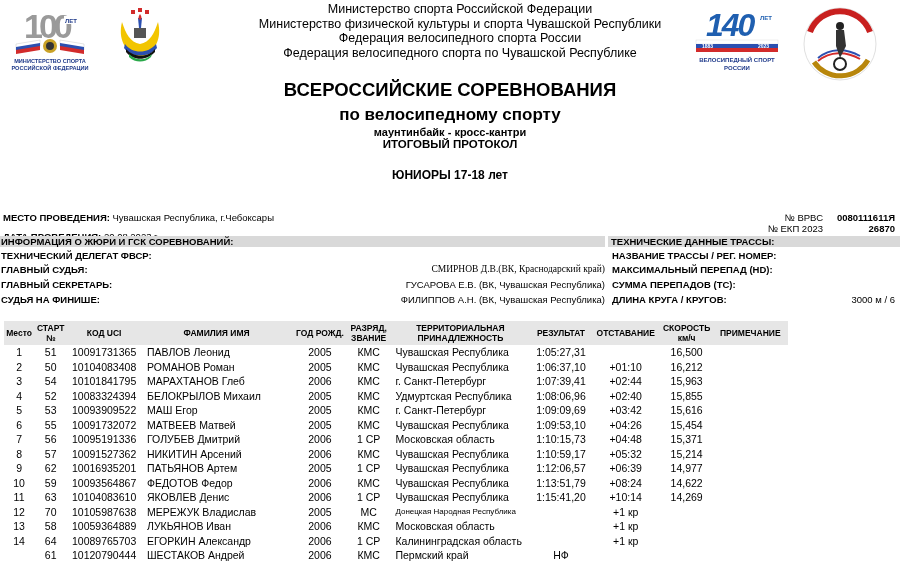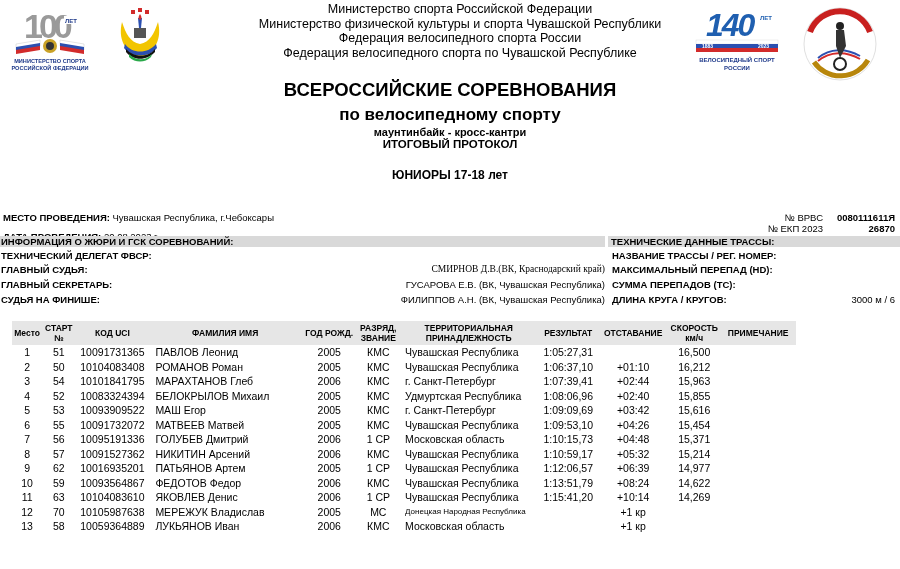--- a/index.html
+++ b/index.html
@@ -17,21 +17,21 @@
   .title-sub { position: absolute; left: 200px; width: 500px; top: 105px; text-align: center; font-weight: bold; font-size: 17px; }
   .title-disc { position: absolute; left: 200px; width: 500px; top: 126px; text-align: center; font-weight: bold; font-size: 11px; }
   .title-proto { position: absolute; left: 200px; width: 500px; top: 138px; text-align: center; font-size: 11.5px; font-weight: bold; }
   .title-cat { position: absolute; left: 200px; width: 500px; top: 168px; text-align: center; font-weight: bold; font-size: 12px; }
 
   .info { position: absolute; font-size: 9.5px; line-height: 11px; white-space: nowrap; }
   .b { font-weight: bold; }
   .gray-bar { position: absolute; background: #d9d9d9; height: 11px; }
   .r { text-align: right; }
 
-  table.results { position: absolute; left: 12px; top: 321px; width: 784px; border-collapse: collapse; font-size: 10.5px; }
+  table.results { position: absolute; left: 4px; top: 321px; width: 784px; border-collapse: collapse; font-size: 10.5px; }
   table.results th { background: #e6e6e6; font-size: 8.5px; font-weight: bold; text-align: center; line-height: 10px; padding: 1px 0; height: 24px; }
   table.results td { height: 14.5px; line-height: 14px; white-space: nowrap; padding: 0; }
   .c { text-align: center; }
   .l { text-align: left; padding-left: 6px !important; }
   .small { font-size: 8px; }
 </style>
 </head>
 <body>
 
 <div class="logo logo-minsport">
@@ -334,14 +334,40 @@
         <td class="c">10059364889</td>
         <td class="l">ЛУКЬЯНОВ Иван</td>
         <td class="c">2006</td>
         <td class="c">КМС</td>
         <td class="l">Московская область</td>
         <td class="c"></td>
         <td class="c">+1 кр</td>
         <td class="c"></td>
         <td class="c"></td>
       </tr>
+      <tr>
+        <td class="c">14</td>
+        <td class="c">64</td>
+        <td class="c">10089765703</td>
+        <td class="l">ЕГОРКИН Александр</td>
+        <td class="c">2006</td>
+        <td class="c">1 СР</td>
+        <td class="l">Калининградская область</td>
+        <td class="c"></td>
+        <td class="c">+1 кр</td>
+        <td class="c"></td>
+        <td class="c"></td>
+      </tr>
+      <tr>
+        <td class="c"></td>
+        <td class="c">61</td>
+        <td class="c">10120790444</td>
+        <td class="l">ШЕСТАКОВ Андрей</td>
+        <td class="c">2006</td>
+        <td class="c">КМС</td>
+        <td class="l">Пермский край</td>
+        <td class="c">НФ</td>
+        <td class="c"></td>
+        <td class="c"></td>
+        <td class="c"></td>
+      </tr>
     </tbody>
 </table>
 
 </body></html>

